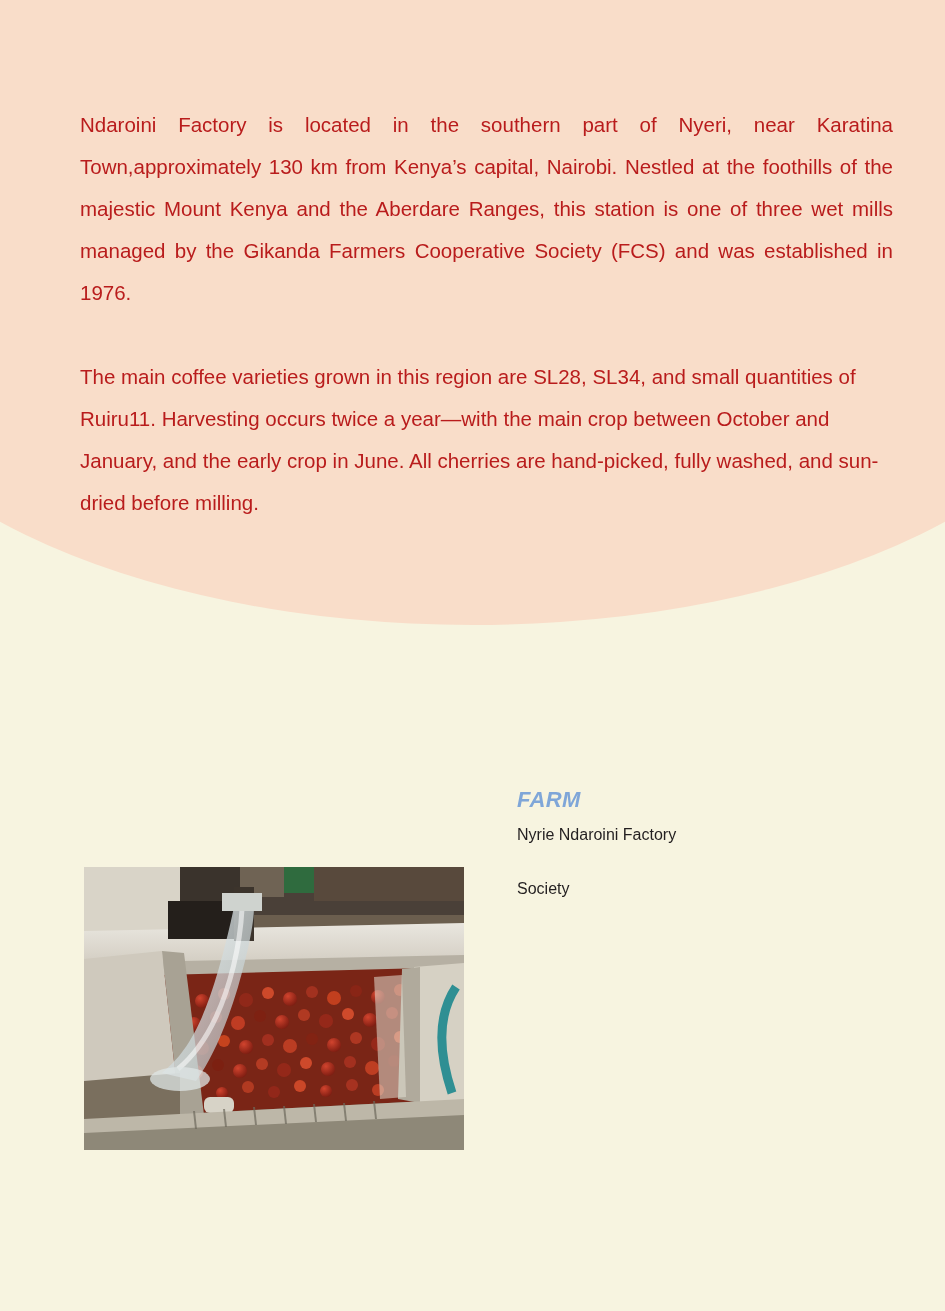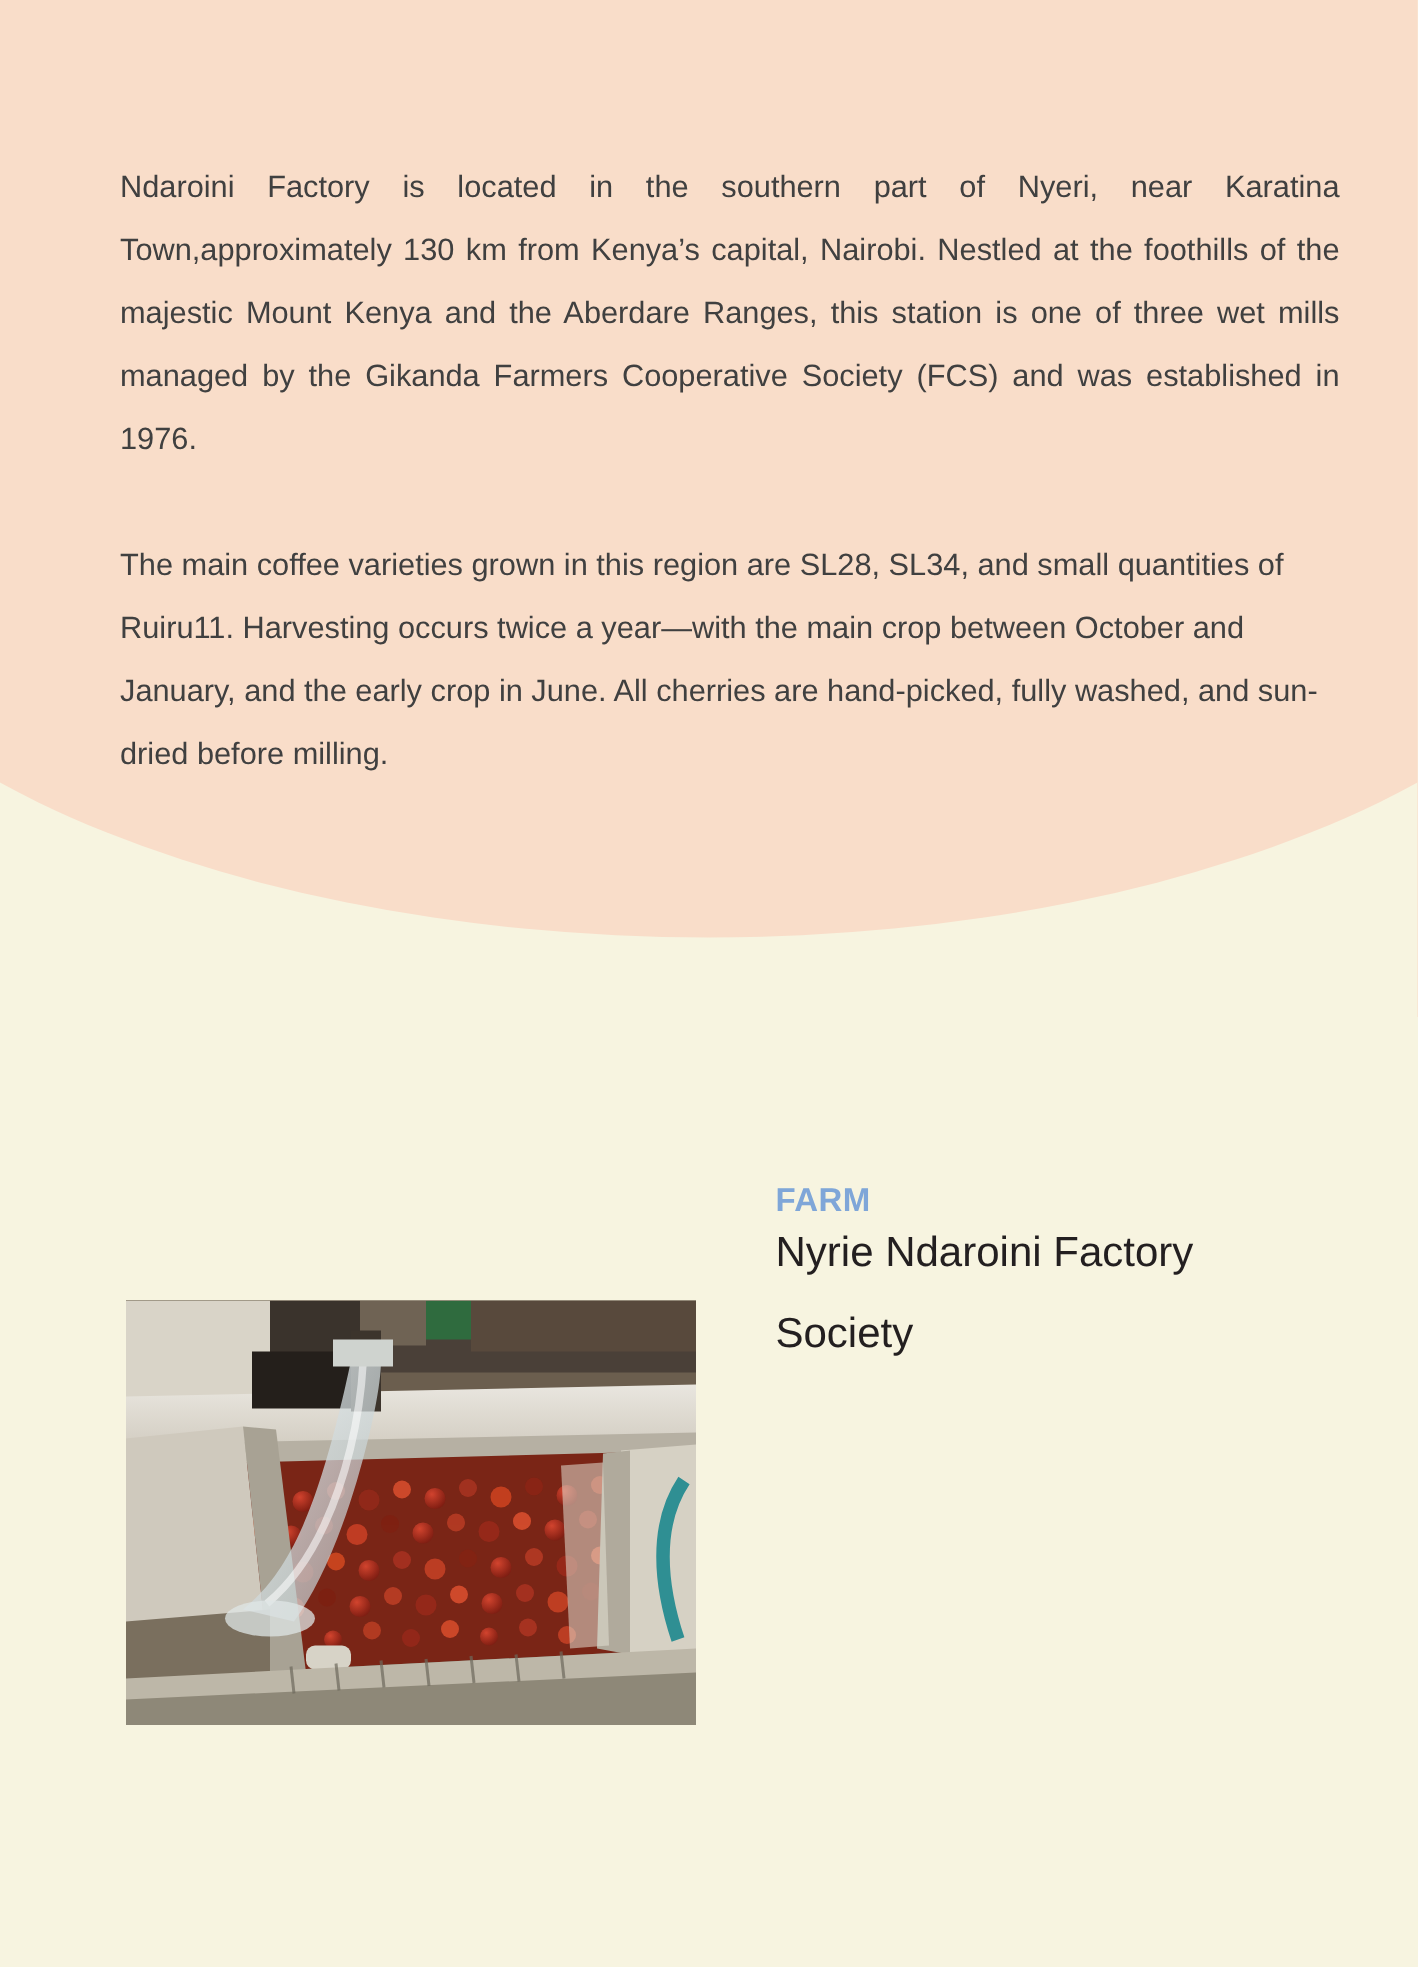--- a/index.html
+++ b/index.html
@@ -38,21 +38,21 @@
   
   #copy {
     position: absolute;
     left: 80px;
     top: 104px;
     width: 813px;
     z-index: 3;
   }
   #copy p {
     margin: 0;
-    color: #404040;
+    color: #b91c1c;
     font-size: 20.5px;
     line-height: 42px;
     text-align: justify;
     text-justify: inter-word;
   }
   #copy p.para-2 {
     margin-top: 42px;
   }
   #copy p.para-2 {
     text-align: left;
@@ -92,24 +92,25 @@
   .detail-block {
     margin-bottom: 22px;
   }
   .detail-label {
     color: #7fa6d8;
     font-size: 22px;
     font-weight: bold;
     letter-spacing: 0.3px;
     line-height: 30px;
     margin: 0 0 4px 0;
+    font-style: italic;
   }
   .detail-value {
     color: #231f20;
-    font-size: 28px;
+    font-size: 16px;
     line-height: 32px;
     margin: 0;
   }
   .detail-block.variety .detail-value {
     margin-top: 10px;
   }
 </style>
 </head>
 <body>
 

